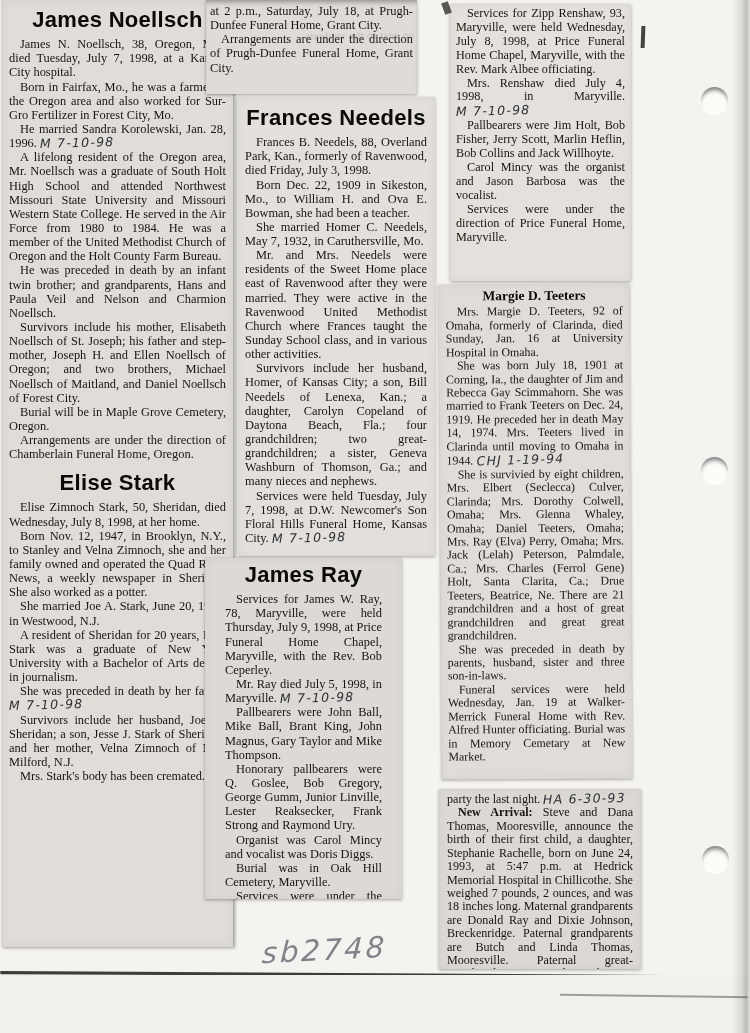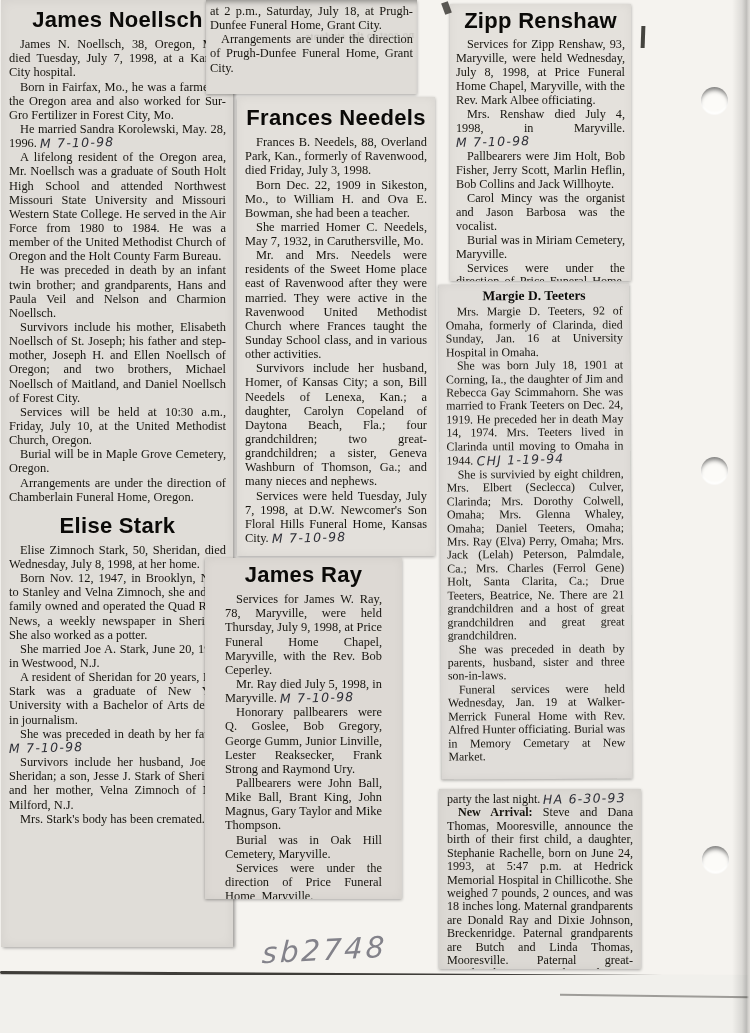--- a/index.html
+++ b/index.html
@@ -56,26 +56,25 @@
 </head>
 <body>
 
 <div id="scan">
 
   <article class="clip clip-left">
     <section>
       <h2>James Noellsch</h2>
       <p><span>James N. Noellsch, 38, Oregon, Mo., died Tuesday, July 7, 1998, at a Kansas City hospital.</span></p>
       <p><span>Born in Fairfax, Mo., he was a farmer in the Oregon area and also worked for Sur-Gro Fertilizer in Forest City, Mo.</span></p>
-      <p><span>He married Sandra Korolewski, May. 28, 1996.</span>
+      <p><span>He married Sandra Korolewski, Jan. 28, 1996.</span>
         <span class="hand">M 7-10-98</span></p>
       <p><span>A lifelong resident of the Oregon area, Mr. Noellsch was a graduate of South Holt High School and attended Northwest Missouri State University and Missouri Western State College. He served in the Air Force from 1980 to 1984. He was a member of the United Methodist Church of Oregon and the Holt County Farm Bureau.</span></p>
       <p><span>He was preceded in death by an infant twin brother; and grandparents, Hans and Paula Veil and Nelson and Charmion Noellsch.</span></p>
       <p><span>Survivors include his mother, Elisabeth Noellsch of St. Joseph; his father and step-mother, Joseph H. and Ellen Noellsch of Oregon; and two brothers, Michael Noellsch of Maitland, and Daniel Noellsch of Forest City.</span></p>
-      <p><span>Services will be held at 10:30 a.m., Friday, July 10, at the United Methodist Church, Oregon.</span></p>
       <p><span>Burial will be in Maple Grove Cemetery, Oregon.</span></p>
       <p><span>Arrangements are under the direction of Chamberlain Funeral Home, Oregon.</span></p>
     </section>
     <section>
       <h2 class="head2">Elise Stark</h2>
       <p><span>Elise Zimnoch Stark, 50, Sheridan, died Wednesday, July 8, 1998, at her home.</span></p>
       <p><span>Born Nov. 12, 1947, in Brooklyn, N.Y., to Stanley and Velna Zimnoch, she and her family owned and operated the </span><span class="it">Quad River News</span><span>, a weekly newspaper in Sheridan. She also worked as a potter.</span></p>
       <p><span>She married Joe A. Stark, June 20, 1970, in Westwood, N.J.</span></p>
       <p><span>A resident of Sheridan for 20 years, Mrs. Stark was a graduate of New York University with a Bachelor of Arts degree in journalism.</span></p>
       <p><span>She was preceded in death by her father.</span>
@@ -101,34 +100,33 @@
     <p><span>Survivors include her husband, Homer, of Kansas City; a son, Bill Needels of Lenexa, Kan.; a daughter, Carolyn Copeland of Daytona Beach, Fla.; four grandchildren; two great-grandchildren; a sister, Geneva Washburn of Thomson, Ga.; and many nieces and nephews.</span></p>
     <p><span>Services were held Tuesday, July 7, 1998, at D.W. Newcomer's Son Floral Hills Funeral Home, Kansas City.</span>
       <span class="hand">M 7-10-98</span></p>
   </article>
 
   <article class="clip clip-ray">
     <h2>James Ray</h2>
     <p><span>Services for James W. Ray, 78, Maryville, were held Thursday, July 9, 1998, at Price Funeral Home Chapel, Maryville, with the Rev. Bob Ceperley.</span></p>
     <p><span>Mr. Ray died July 5, 1998, in Maryville.</span>
       <span class="hand">M 7-10-98</span></p>
+    <p><span>Pallbearers were John Ball, Mike Ball, Brant King, John Magnus, Gary Taylor and Mike Thompson.</span></p>
     <p><span>Honorary pallbearers were Q. Goslee, Bob Gregory, George Gumm, Junior Linville, Lester Reaksecker, Frank Strong and Raymond Ury.</span></p>
-    <p><span>Pallbearers were John Ball, Mike Ball, Brant King, John Magnus, Gary Taylor and Mike Thompson.</span></p>
+    <p><span>Organist was Carol Mincy and vocalist was Doris Diggs.</span></p>
     <p><span>Burial was in Oak Hill Cemetery, Maryville.</span></p>
     <p><span>Services were under the direction of Price Funeral Home, Maryville.</span></p>
   </article>
 
   <article class="clip clip-renshaw">
-    <h2>Zipp Renshaw</h2>
     <p><span>Services for Zipp Renshaw, 93, Maryville, were held Wednesday, July 8, 1998, at Price Funeral Home Chapel, Maryville, with the Rev. Mark Albee officiating.</span></p>
     <p><span>Mrs. Renshaw died July 4, 1998, in Maryville.</span>
       <span class="hand">M 7-10-98</span></p>
     <p><span>Pallbearers were Jim Holt, Bob Fisher, Jerry Scott, Marlin Heflin, Bob Collins and Jack Willhoyte.</span></p>
     <p><span>Carol Mincy was the organist and Jason Barbosa was the vocalist.</span></p>
-    <p><span>Burial was in Miriam Cemetery, Maryville.</span></p>
     <p><span>Services were under the direction of Price Funeral Home, Maryville.</span></p>
   </article>
 
   <article class="clip clip-teeters">
     <h3>Margie D. Teeters</h3>
     <p><span>Mrs. Margie D. Teeters, 92 of Omaha, formerly of Clarinda, died Sunday, Jan. 16 at University Hospital in Omaha.</span></p>
     <p><span>She was born July 18, 1901 at Corning, Ia., the daughter of Jim and Rebecca Gay Scimmahorn. She was married to Frank Teeters on Dec. 24, 1919. He preceded her in death May 14, 1974. Mrs. Teeters lived in Clarinda until moving to Omaha in 1944.</span>
       <span class="hand">CHJ 1-19-94</span></p>
     <p><span>She is survivied by eight children, Mrs. Elbert (Seclecca) Culver, Clarinda; Mrs. Dorothy Colwell, Omaha; Mrs. Glenna Whaley, Omaha; Daniel Teeters, Omaha; Mrs. Ray (Elva) Perry, Omaha; Mrs. Jack (Lelah) Peterson, Palmdale, Ca.; Mrs. Charles (Ferrol Gene) Holt, Santa Clarita, Ca.; Drue Teeters, Beatrice, Ne. There are 21 grandchildren and a host of great grandchildren and great great grandchildren.</span></p>
     <p><span>She was preceded in death by parents, husband, sister and three son-in-laws.</span></p>

